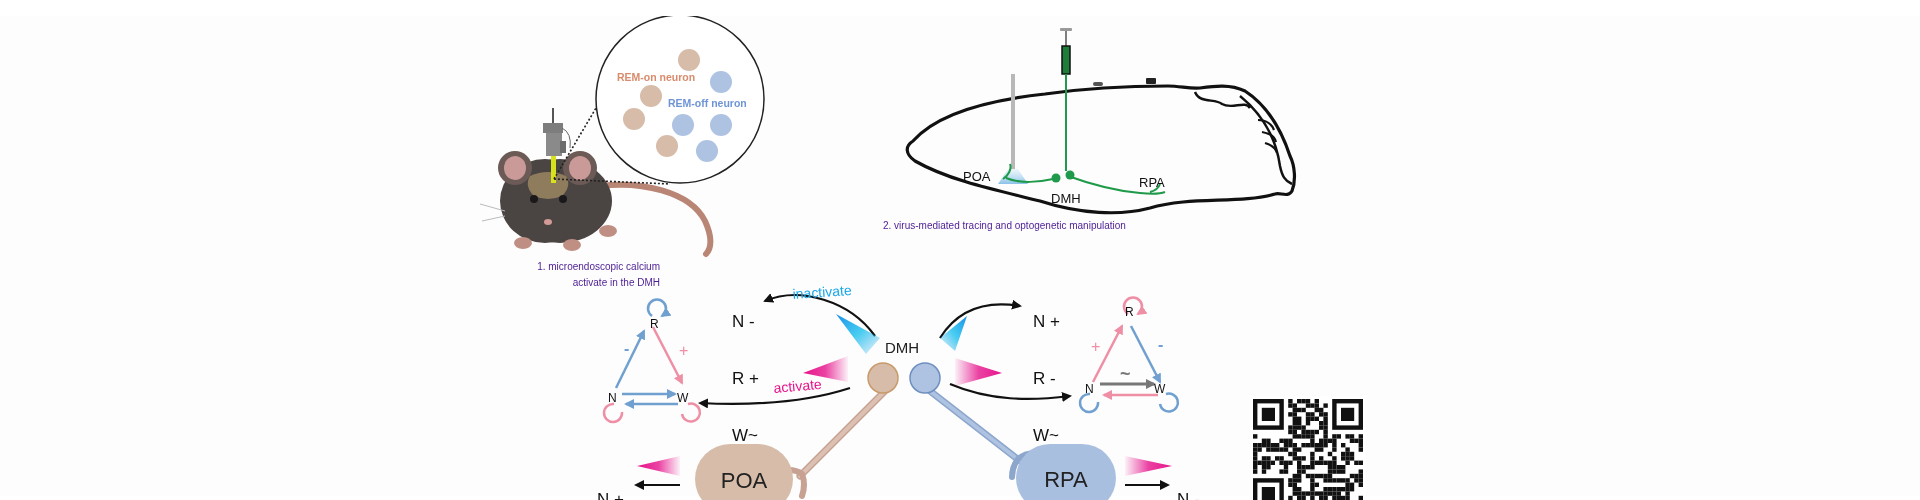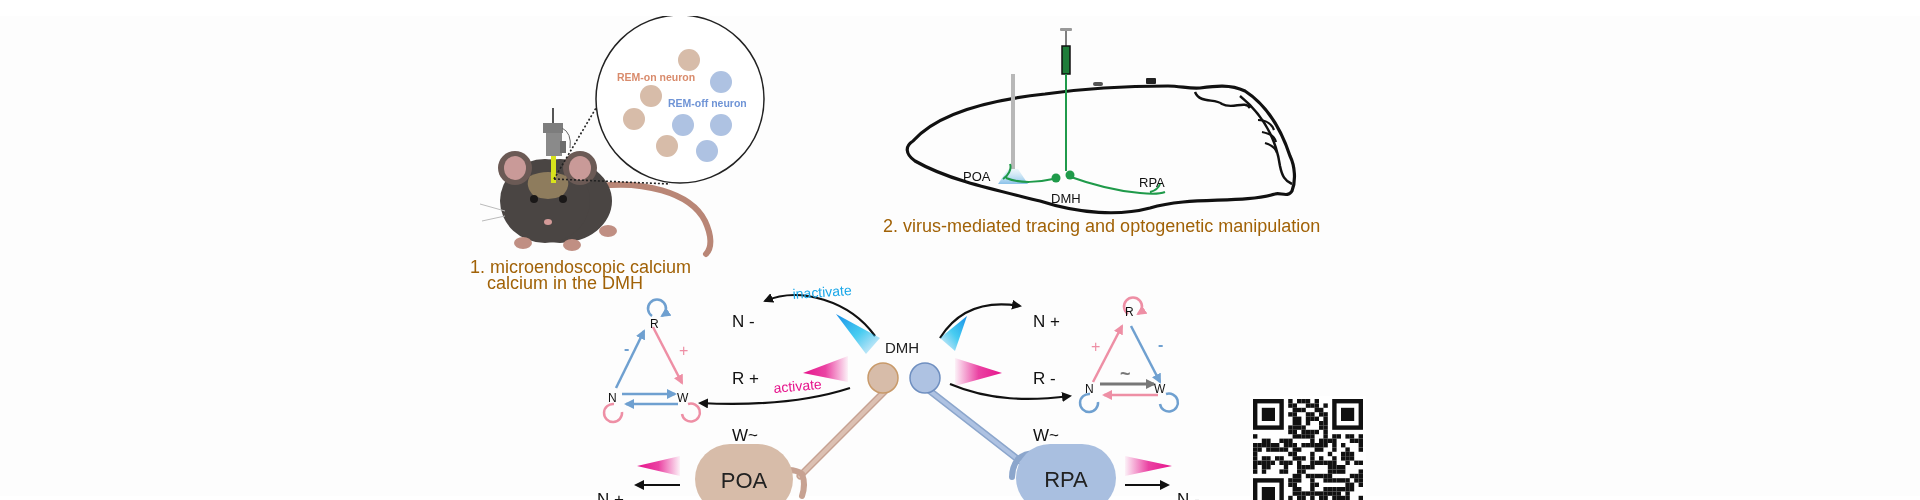--- a/index.html
+++ b/index.html
@@ -1,20 +1,20 @@
 <!DOCTYPE html>
 <html><head>
 <meta charset="utf-8">
 <style>
   html, body { margin:0; padding:0; background:#ffffff; }
   body { width:1920px; height:500px; position:relative; overflow:hidden; font-family:"Liberation Sans", sans-serif; }
   #canvas { position:absolute; left:0; top:16px; width:1920px; height:480px; background:#fdfdfd;padding-left:16px; }
   svg text { font-family:"Liberation Sans", sans-serif; }
-  .caption { position:absolute; font-size:18px; color:#a16207; line-height:16px; white-space:nowrap; }
-  .cap1 { left:470px; top:243px; text-align:center; width:190px; }
+  .caption { position:absolute; font-size:10px; color:#4c1d95; line-height:16px; white-space:nowrap; }
+  .cap1 { left:470px; top:243px; text-align:right; width:190px; }
   .cap2 { left:883px; top:202px; }
   .cap3 { left:1138px; top:244px; text-align:right; width:228px; }
   .effect { position:absolute; font-size:17px; color:#111; line-height:19px; white-space:pre; }
 </style>
 </head>
 <body>
 
 <div id="canvas">
 
 <svg width="1920" height="500" viewBox="0 0 1920 500" style="position:absolute;left:0;top:0">
@@ -475,21 +475,21 @@
         <rect x="1336.6" y="387.4" width="22" height="22" fill="#fff"></rect>
         <rect x="1341" y="391.8" width="13.200000000000001" height="13.200000000000001" fill="#111"></rect>
         <rect x="1253" y="462.2" width="30.800000000000004" height="30.800000000000004" fill="#111"></rect>
         <rect x="1257.4" y="466.6" width="22" height="22" fill="#fff"></rect>
         <rect x="1261.8" y="471" width="13.200000000000001" height="13.200000000000001" fill="#111"></rect>
       </g>
 </svg>
 
 <div class="caption cap1">
   <div>1. microendoscopic calcium</div>
-  <div>calcium in the DMH</div>
+  <div>activate in the DMH</div>
 </div>
 <div class="caption cap2">2. virus-mediated tracing and optogenetic manipulation</div>
 
 <div class="effect" style="left:732px;top:258px">
   <div>N -</div>
   <div>R +</div>
   <div>W~</div>
 </div>
 <div class="effect" style="left:1033px;top:258px">
   <div>N +</div>

